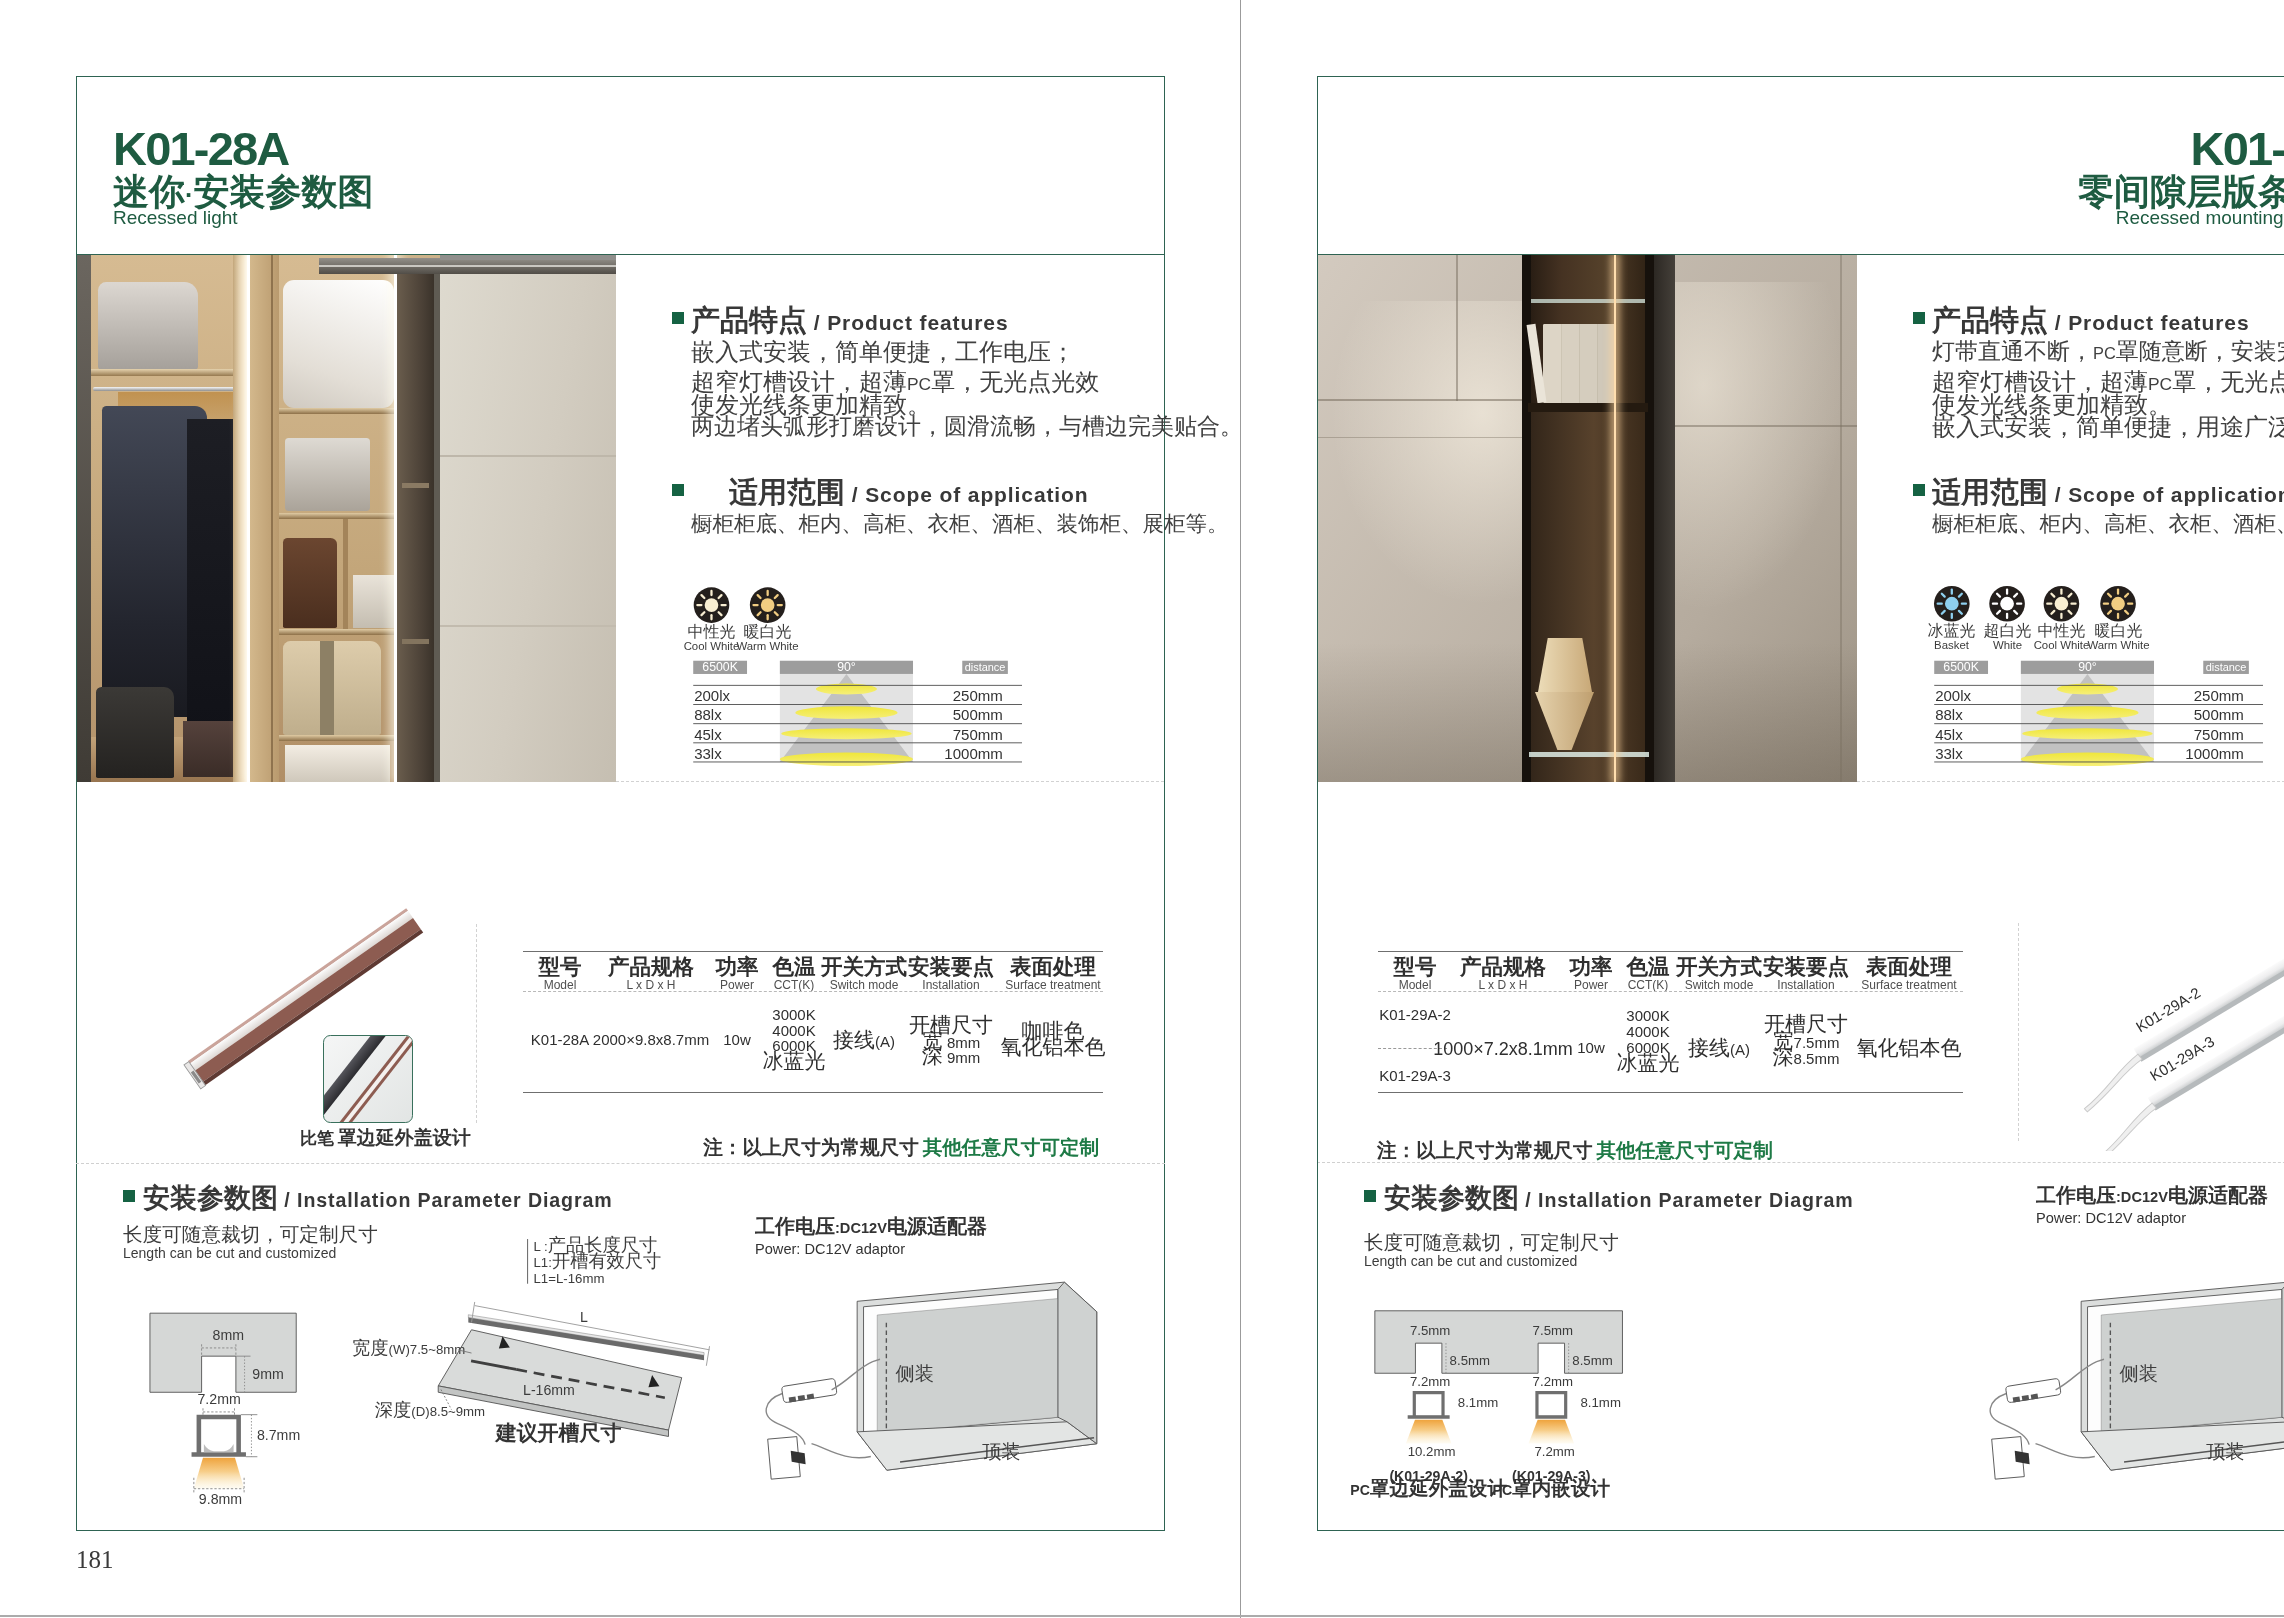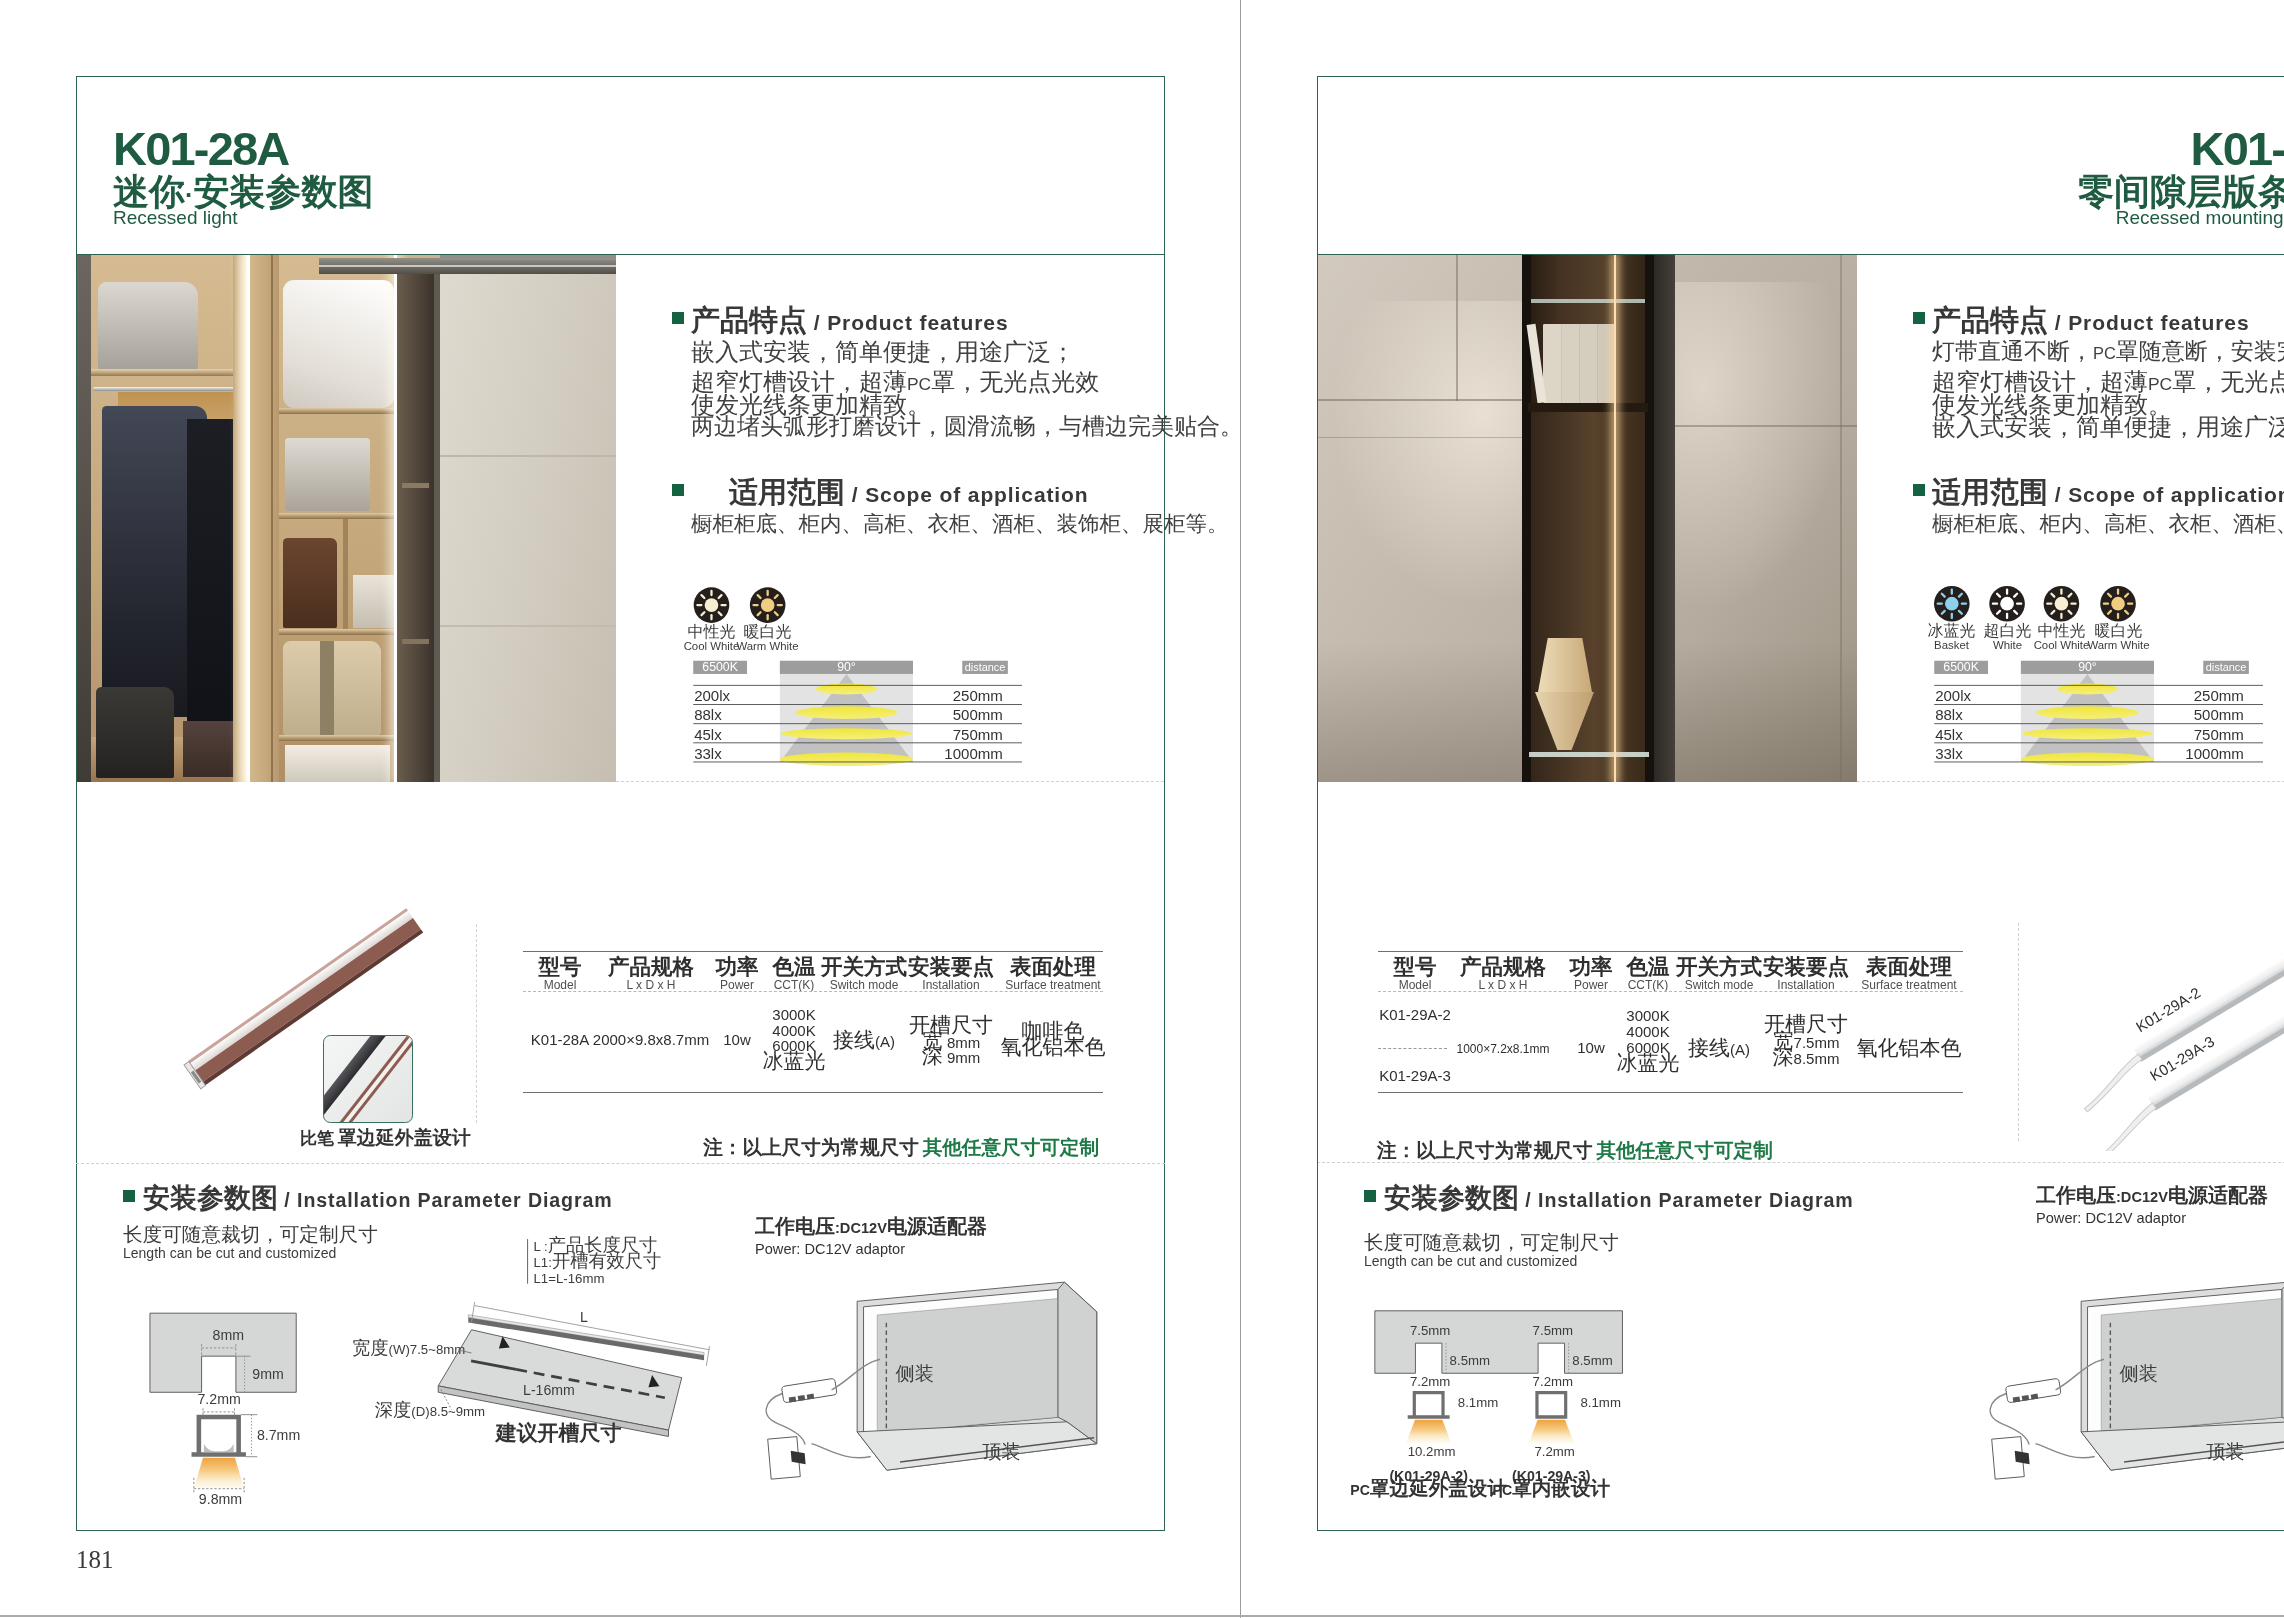--- a/index.html
+++ b/index.html
@@ -66,21 +66,21 @@
 <div class="abs" style="left:363px;top:200px;width:176px;height:1.8px;background:#beb7aa"></div>
 <div class="abs" style="left:363px;top:370px;width:176px;height:1.8px;background:#c2bbae"></div>
 <div class="abs" style="left:242px;top:2.7px;width:297px;height:16.4px;background:linear-gradient(180deg,#93908a,#514d47)"></div>
 <div class="abs" style="left:242px;top:10px;width:297px;height:2.3px;background:#c9c7c2"></div>
 <div class="abs" style="left:363px;top:0px;width:176px;height:4.6px;background:#908f8c"></div>
 </div>
 
 <div class="bul" style="left:672px;top:312px"></div>
 <div class="abs sec" style="left:691px;top:301px"><span style="font-size:29px">产品特点</span><span style="font-size:21px;letter-spacing:0.9px"> / Product features</span></div>
 
-<div class="abs body" style="left:691px;top:336px"><span style="font-size:24px">嵌入式安装，简单便捷，用途广泛；</span></div>
+<div class="abs body" style="left:691px;top:336px"><span style="font-size:24px">嵌入式安装，简单便捷，工作电压；</span></div>
 <div class="abs body" style="left:691px;top:366px"><span style="font-size:24px">超窄灯槽设计，超薄</span><span style="font-size:17.4px">PC</span><span style="font-size:24px">罩，无光点光效</span></div>
 <div class="abs body" style="left:691px;top:389px"><span style="font-size:24px">使发光线条更加精致。</span></div>
 <div class="abs body" style="left:691px;top:411px"><span style="font-size:23px">两边堵头弧形打磨设计，圆滑流畅，与槽边完美贴合。</span></div>
 
 <div class="bul" style="left:672px;top:484px"></div>
 <div class="abs sec" style="left:729px;top:473px"><span style="font-size:29px">适用范围</span><span style="font-size:21px;letter-spacing:0.9px"> / Scope of application</span></div>
 
 <div class="abs body" style="left:691px;top:509px"><span style="font-size:21.5px">橱柜柜底、柜内、高柜、衣柜、酒柜、装饰柜、展柜等。</span></div>
 
 <svg class="abs" style="left:0;top:0" width="2482" height="1618" viewBox="0 0 5433 3543">
@@ -286,21 +286,21 @@
 <div class="abs ctr" style="left:1632px;top:978px;width:174px;font-size:12px;color:#4f4f4f;white-space:nowrap"><span style="font-size:12px">Switch mode</span></div>
 <div class="abs ctr" style="left:1719px;top:952px;width:174px;font-size:15.5px;color:#2f2f2f;font-weight:bold;white-space:nowrap"><span style="font-size:21.5px">安装要点</span></div>
 <div class="abs ctr" style="left:1719px;top:978px;width:174px;font-size:12px;color:#4f4f4f;white-space:nowrap"><span style="font-size:12px">Installation</span></div>
 <div class="abs ctr" style="left:1822px;top:952px;width:174px;font-size:15.5px;color:#2f2f2f;font-weight:bold;white-space:nowrap"><span style="font-size:21.5px">表面处理</span></div>
 <div class="abs ctr" style="left:1822px;top:978px;width:174px;font-size:12px;color:#4f4f4f;white-space:nowrap"><span style="font-size:12px">Surface treatment</span></div>
 <div class="abs" style="left:1378px;top:991px;width:585px;border-top:0.9px dashed #b9b9b9"></div>
 
 <div class="abs ctr" style="left:1328px;top:1006px;width:174px;font-size:15px;color:#2f2f2f;white-space:nowrap"><span style="font-size:15px">K01-29A-2</span></div>
 <div class="abs" style="left:1378px;top:1048px;width:69px;border-top:0.9px dashed #9a9a9a"></div>
 <div class="abs ctr" style="left:1328px;top:1067px;width:174px;font-size:15px;color:#2f2f2f;white-space:nowrap"><span style="font-size:15px">K01-29A-3</span></div>
-<div class="abs ctr" style="left:1416px;top:1039px;width:174px;font-size:15px;color:#2f2f2f;white-space:nowrap"><span style="font-size:12px">1000×7.2x8.1mm</span></div>
+<div class="abs ctr" style="left:1416px;top:1039px;width:174px;font-size:15px;color:#2f2f2f;white-space:nowrap"><span style="font-size:18px">1000×7.2x8.1mm</span></div>
 <div class="abs ctr" style="left:1504px;top:1039px;width:174px;font-size:15px;color:#2f2f2f;white-space:nowrap"><span style="font-size:15px">10w</span></div>
 <div class="abs ctr" style="left:1561px;top:1007px;width:174px;font-size:15px;color:#2f2f2f;white-space:nowrap"><span style="font-size:15px">3000K</span></div>
 <div class="abs ctr" style="left:1561px;top:1023px;width:174px;font-size:15px;color:#2f2f2f;white-space:nowrap"><span style="font-size:15px">4000K</span></div>
 <div class="abs ctr" style="left:1561px;top:1039px;width:174px;font-size:15px;color:#2f2f2f;white-space:nowrap"><span style="font-size:15px">6000K</span></div>
 <div class="abs ctr" style="left:1561px;top:1049px;width:174px;font-size:15px;color:#2f2f2f;white-space:nowrap"><span style="font-size:21px">冰蓝光</span></div>
 <div class="abs ctr" style="left:1632px;top:1034px;width:174px;font-size:15px;color:#2f2f2f;white-space:nowrap"><span style="font-size:21px">接线</span><span style="font-size:15px">(A)</span></div>
 <div class="abs ctr" style="left:1719px;top:1010px;width:174px;font-size:15px;color:#2f2f2f;white-space:nowrap"><span style="font-size:21px">开槽尺寸</span></div>
 <div class="abs ctr" style="left:1719px;top:1027px;width:174px;font-size:15px;color:#2f2f2f;white-space:nowrap"><span style="font-size:21px">宽</span><span style="font-size:15px">7.5mm</span></div>
 <div class="abs ctr" style="left:1719px;top:1043px;width:174px;font-size:15px;color:#2f2f2f;white-space:nowrap"><span style="font-size:21px">深</span><span style="font-size:15px">8.5mm</span></div>
 <div class="abs ctr" style="left:1822px;top:1034px;width:174px;font-size:15px;color:#2f2f2f;white-space:nowrap"><span style="font-size:21px">氧化铝本色</span></div>

